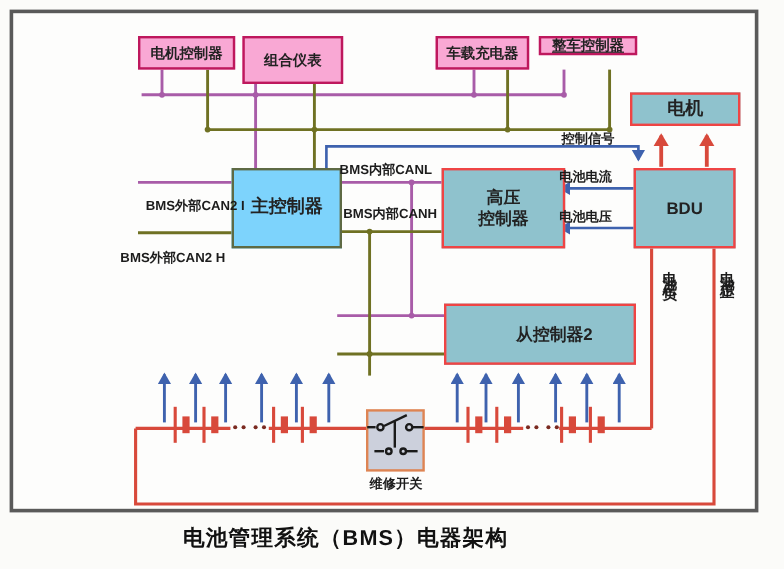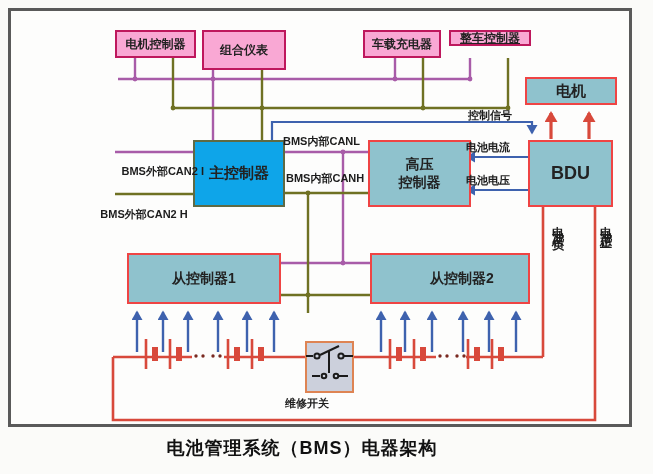--- a/index.html
+++ b/index.html
@@ -3,26 +3,26 @@
 <meta charset="utf-8">
 <style>
   html,body{margin:0;padding:0;}
   body{font-family:"Liberation Sans","DejaVu Sans",sans-serif;background:#ffffff;}
   #canvas{position:relative;width:653px;height:474px;background:#fbfbf9;overflow:hidden;}
   #frame{position:absolute;left:8px;top:8px;width:618px;height:413px;border:3px solid #5a5a5a;background:#fdfdfc;}
   #wires{position:absolute;left:0;top:0;width:653px;height:474px;}
   .bx{position:absolute;display:flex;flex-direction:column;align-items:center;justify-content:center;
       text-align:center;font-weight:bold;color:#222;box-sizing:border-box;line-height:1.25;}
   .salmon{background:#f9a8d4;border:2px solid #be185d;}
-  .green{background:#0ea5e9;border:2px solid #5E6A44;}
+  .green{background:#7dd3fc;border:2px solid #5E6A44;}
   .blue{background:#8FC2CD;border:2px solid #ef4444;}
   .lbl{position:absolute;font-weight:bold;color:#1c1c1c;font-size:11px;white-space:nowrap;}
   .vlbl{writing-mode:vertical-rl;text-orientation:upright;font-size:12px;letter-spacing:4px;}
   #title{position:absolute;left:0;top:436px;width:576px;text-align:center;
-         font-size:18px;font-weight:bold;color:#111;letter-spacing:1px;margin-left:14px;}
+         font-size:18px;font-weight:bold;color:#111;letter-spacing:1px;}
 </style>
 </head>
 <body>
 
 <div id="canvas">
 
   <div id="frame"></div>
 
   <svg id="wires" viewBox="0 0 653 474" xmlns="http://www.w3.org/2000/svg">
     <defs>
@@ -170,38 +170,35 @@
   <div class="bx salmon" style="left:449px;top:30px;width:82px;height:16px;font-size:12px;text-decoration:underline;">
     <span>整车控制器</span>
   </div>
   <div class="bx green" style="left:193px;top:140px;width:92px;height:67px;font-size:15px;">
     <span>主控制器</span>
   </div>
   <div class="bx blue" style="left:368px;top:140px;width:103px;height:67px;font-size:14px;">
     <span>高压</span>
     <span>控制器</span>
   </div>
-  <div class="bx blue" style="left:528px;top:140px;width:85px;height:67px;font-size:18px;">
+  <div class="bx blue" style="left:528px;top:140px;width:85px;height:67px;font-size:14px;">
     <span>BDU</span>
   </div>
   <div class="bx blue" style="left:525px;top:77px;width:92px;height:28px;font-size:15px;">
     <span>电机</span>
-  </div>
-  <div class="bx blue" style="left:127px;top:253px;width:154px;height:51px;font-size:14px;">
-    <span>从控制器1</span>
   </div>
   <div class="bx blue" style="left:370px;top:253px;width:160px;height:51px;font-size:14px;padding-left:24px;">
     <span>从控制器2</span>
   </div>
 
   <div class="lbl" style="left:94px;top:128px;width:110px;text-align:right;margin-top:36px;">BMS外部CAN2 I</div>
   <div class="lbl" style="left:96px;top:207px;width:96px;text-align:center;">BMS外部CAN2 H</div>
   <div class="lbl" style="left:283px;top:134px;">BMS内部CANL</div>
   <div class="lbl" style="left:286px;top:171px;">BMS内部CANH</div>
   <div class="lbl" style="left:468px;top:108px;text-align:right;">控制信号</div>
   <div class="lbl" style="left:466px;top:140px;">电池电流</div>
   <div class="lbl" style="left:466px;top:173px;">电池电压</div>
   <div class="lbl vlbl" style="left:549px;top:216px;">电池总负</div>
   <div class="lbl vlbl" style="left:597px;top:216px;">电池总正</div>
-  <div class="lbl" style="left:285px;top:396px;width:58px;text-align:left;">维修开关</div>
+  <div class="lbl" style="left:301px;top:396px;width:58px;text-align:center;">维修开关</div>
 
   <div id="title">电池管理系统（BMS）电器架构</div>
 </div>
 
 </body></html>

